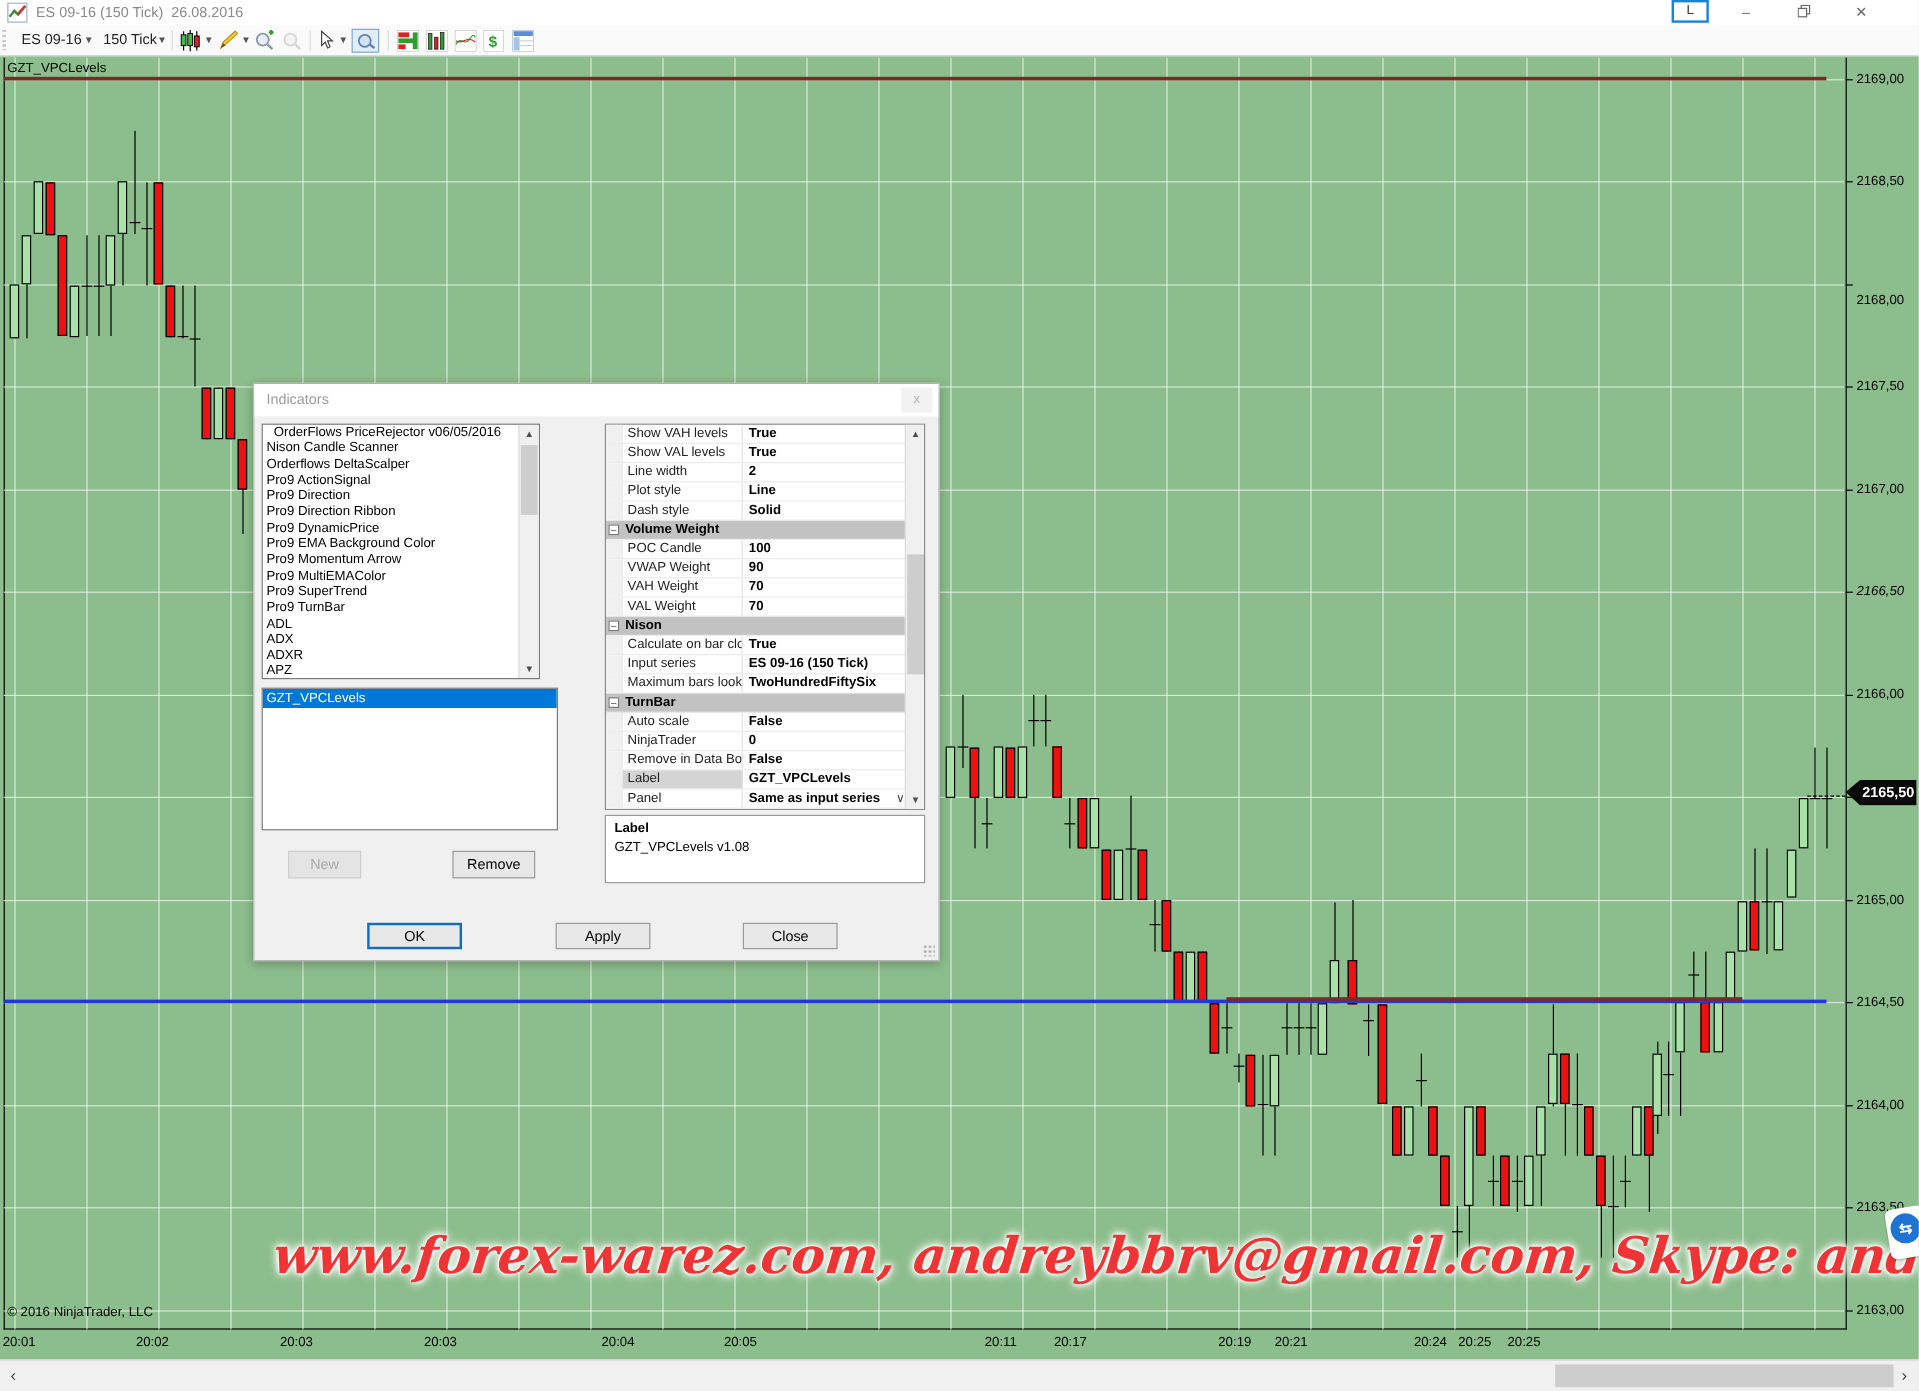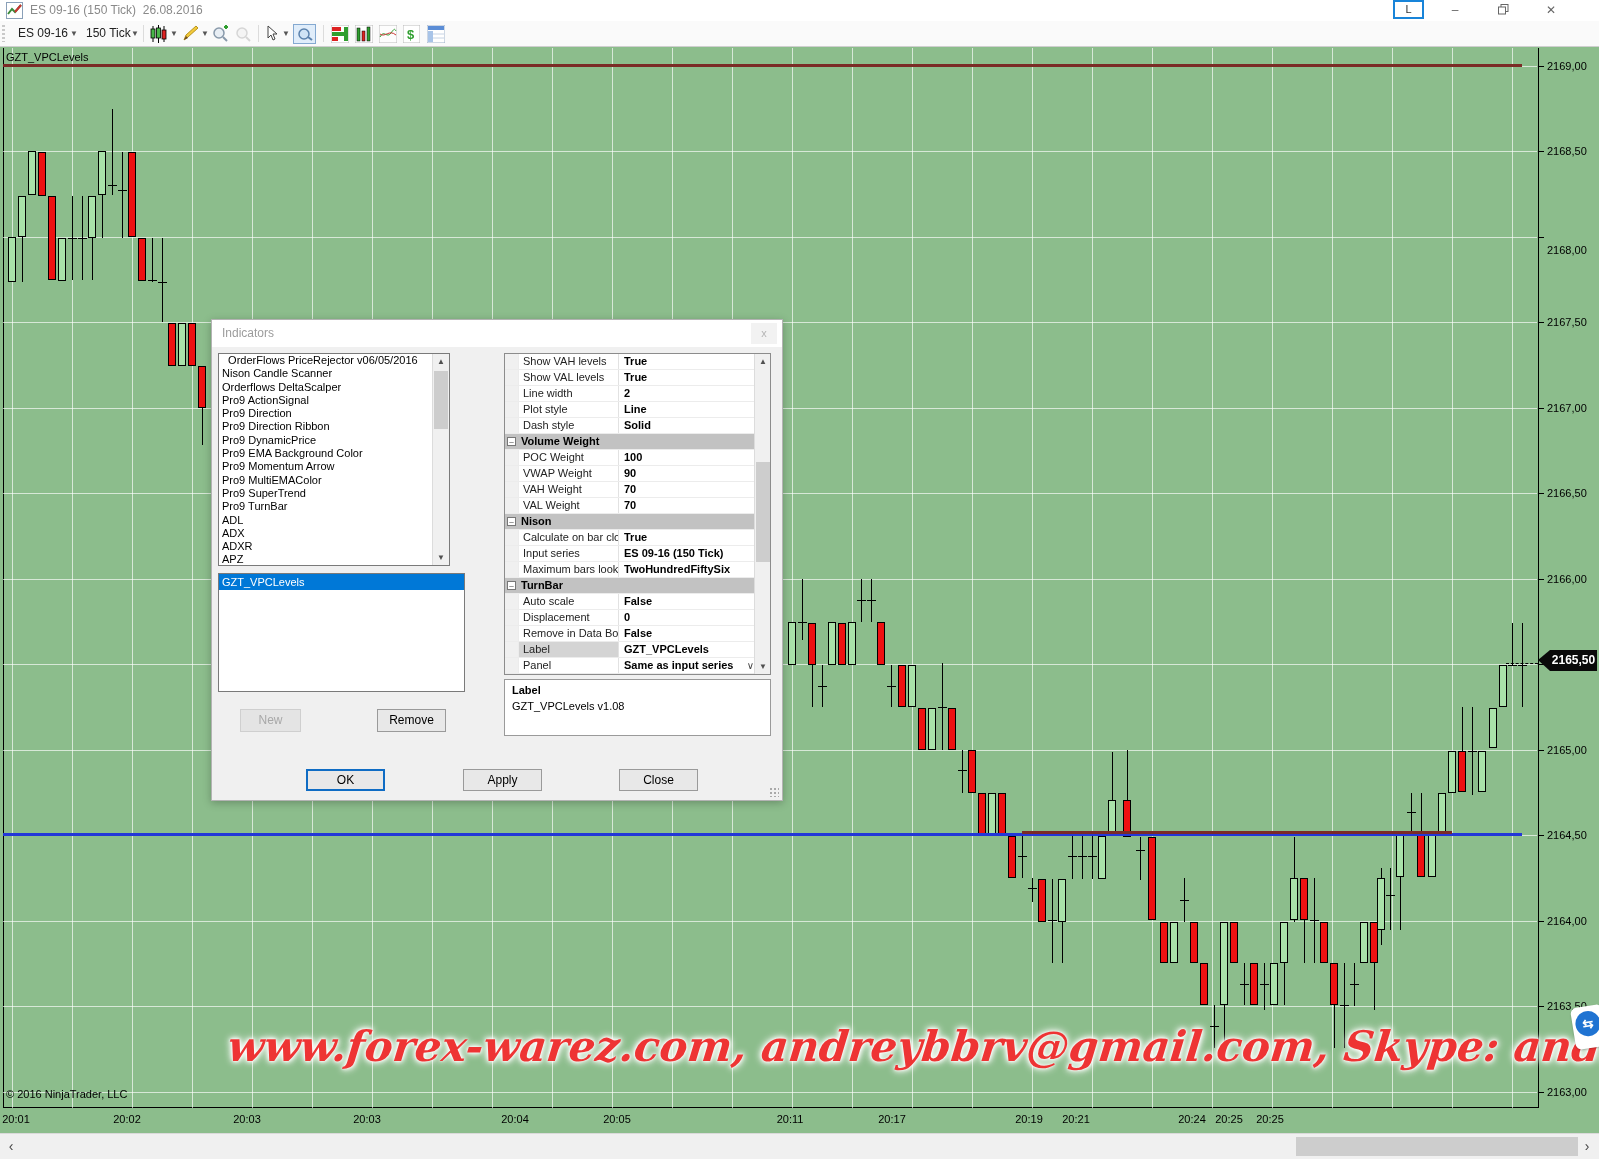--- a/index.html
+++ b/index.html
@@ -455,21 +455,21 @@
       <div class="plabel" style="top: 12.5px;">2169,00</div>
       <div class="ptick" style="top: 104px;"></div>
       <div class="plabel" style="top: 98px;">2168,50</div>
       <div class="ptick" style="top: 189.5px;"></div>
       <div class="plabel" style="top: 197px;">2168,00</div>
       <div class="ptick" style="top: 275px;"></div>
       <div class="plabel" style="top: 269px;">2167,50</div>
       <div class="ptick" style="top: 360.5px;"></div>
       <div class="plabel" style="top: 354.5px;">2167,00</div>
       <div class="ptick" style="top: 446px;"></div>
-      <div class="plabel" style="top: 440px;">2166,50</div>
+      <div class="plabel" style="top: 440px; font-style: italic;">2166,50</div>
       <div class="ptick" style="top: 531.5px;"></div>
       <div class="plabel" style="top: 525.5px;">2166,00</div>
       <div class="ptick" style="top: 617px;"></div>
       <div class="plabel" style="top: 611px;">2165,50</div>
       <div class="ptick" style="top: 702.5px;"></div>
       <div class="plabel" style="top: 696.5px;">2165,00</div>
       <div class="ptick" style="top: 788px;"></div>
       <div class="plabel" style="top: 782px;">2164,50</div>
       <div class="ptick" style="top: 873.5px;"></div>
       <div class="plabel" style="top: 867.5px;">2164,00</div>
@@ -478,21 +478,21 @@
       <div class="ptick" style="top: 1044.5px;"></div>
       <div class="plabel" style="top: 1038.5px;">2163,00</div>
     </div>
   <div id="time-axis">
       <div class="tlabel" style="left: 16px;">20:01</div>
       <div class="tlabel" style="left: 127px;">20:02</div>
       <div class="tlabel" style="left: 247px;">20:03</div>
       <div class="tlabel" style="left: 367px;">20:03</div>
       <div class="tlabel" style="left: 515px;">20:04</div>
       <div class="tlabel" style="left: 617px;">20:05</div>
-      <div class="tlabel" style="left: 790px;">20:11</div>
+      <div class="tlabel" style="left: 834px;">20:11</div>
       <div class="tlabel" style="left: 892px;">20:17</div>
       <div class="tlabel" style="left: 1029px;">20:19</div>
       <div class="tlabel" style="left: 1076px;">20:21</div>
       <div class="tlabel" style="left: 1192px;">20:24</div>
       <div class="tlabel" style="left: 1229px;">20:25</div>
       <div class="tlabel" style="left: 1270px;">20:25</div>
     </div>
   <div id="cur-dash"></div>
   <div id="badge-arrow" style="border-right-color: rgb(10, 10, 10);"></div>
   <div id="price-badge" style="background: rgb(10, 10, 10);">2165,50</div>
@@ -568,21 +568,21 @@
           <div class="pg-margin"></div>
           <div class="pg-label">Dash style</div>
           <div class="pg-value">Solid</div>
         </div>
         <div class="pg-row pg-section" style="top: 80px;">
           <div class="pg-collapse">–</div>
           <span class="sec-text">Volume Weight</span>
         </div>
         <div class="pg-row" style="top: 96px;">
           <div class="pg-margin"></div>
-          <div class="pg-label">POC Weight</div>
+          <div class="pg-label">POC Candle</div>
           <div class="pg-value">100</div>
         </div>
         <div class="pg-row" style="top: 112px;">
           <div class="pg-margin"></div>
           <div class="pg-label">VWAP Weight</div>
           <div class="pg-value">90</div>
         </div>
         <div class="pg-row" style="top: 128px;">
           <div class="pg-margin"></div>
           <div class="pg-label">VAH Weight</div>
@@ -616,21 +616,21 @@
           <div class="pg-collapse">–</div>
           <span class="sec-text">TurnBar</span>
         </div>
         <div class="pg-row" style="top: 240px;">
           <div class="pg-margin"></div>
           <div class="pg-label">Auto scale</div>
           <div class="pg-value">False</div>
         </div>
         <div class="pg-row" style="top: 256px;">
           <div class="pg-margin"></div>
-          <div class="pg-label">Displacement</div>
+          <div class="pg-label">NinjaTrader</div>
           <div class="pg-value">0</div>
         </div>
         <div class="pg-row" style="top: 272px;">
           <div class="pg-margin"></div>
           <div class="pg-label">Remove in Data Box</div>
           <div class="pg-value">False</div>
         </div>
         <div class="pg-row" style="top: 288px;">
           <div class="pg-margin"></div>
           <div class="pg-label" style="background: rgb(212, 212, 212);">Label</div>

